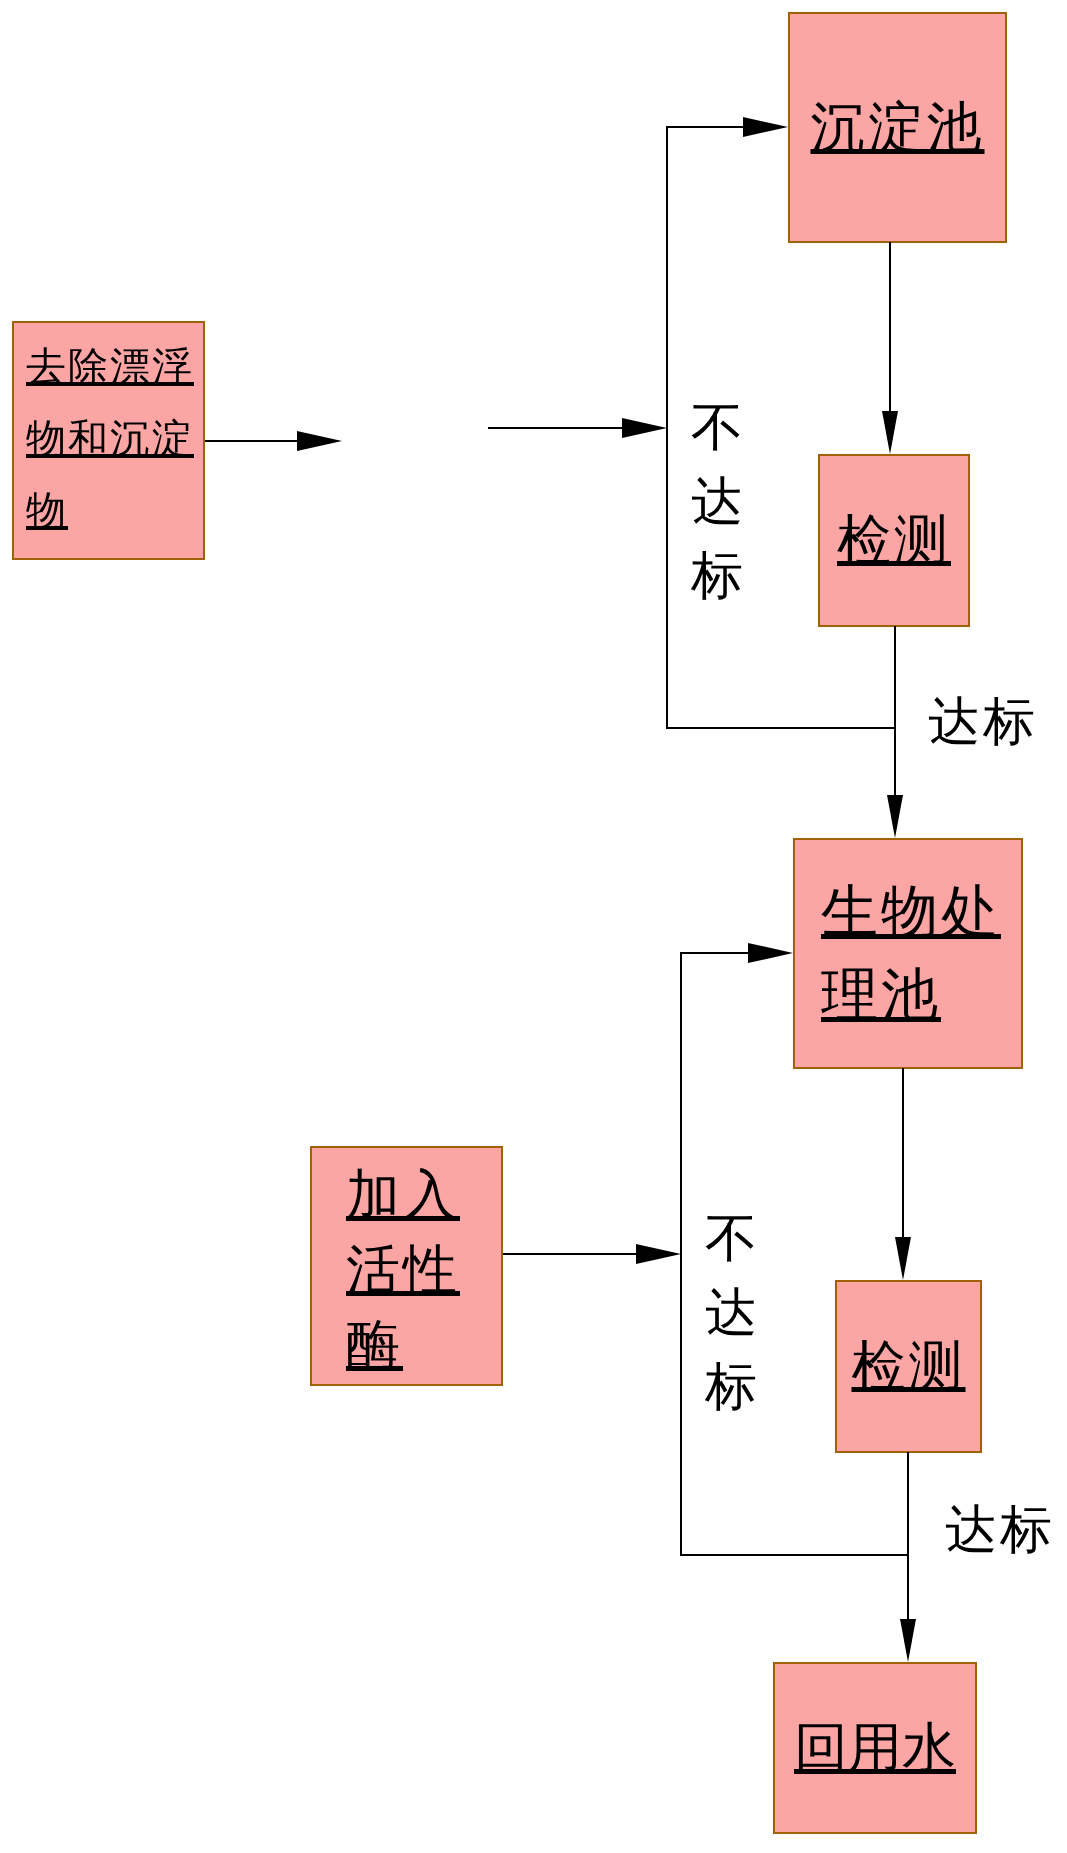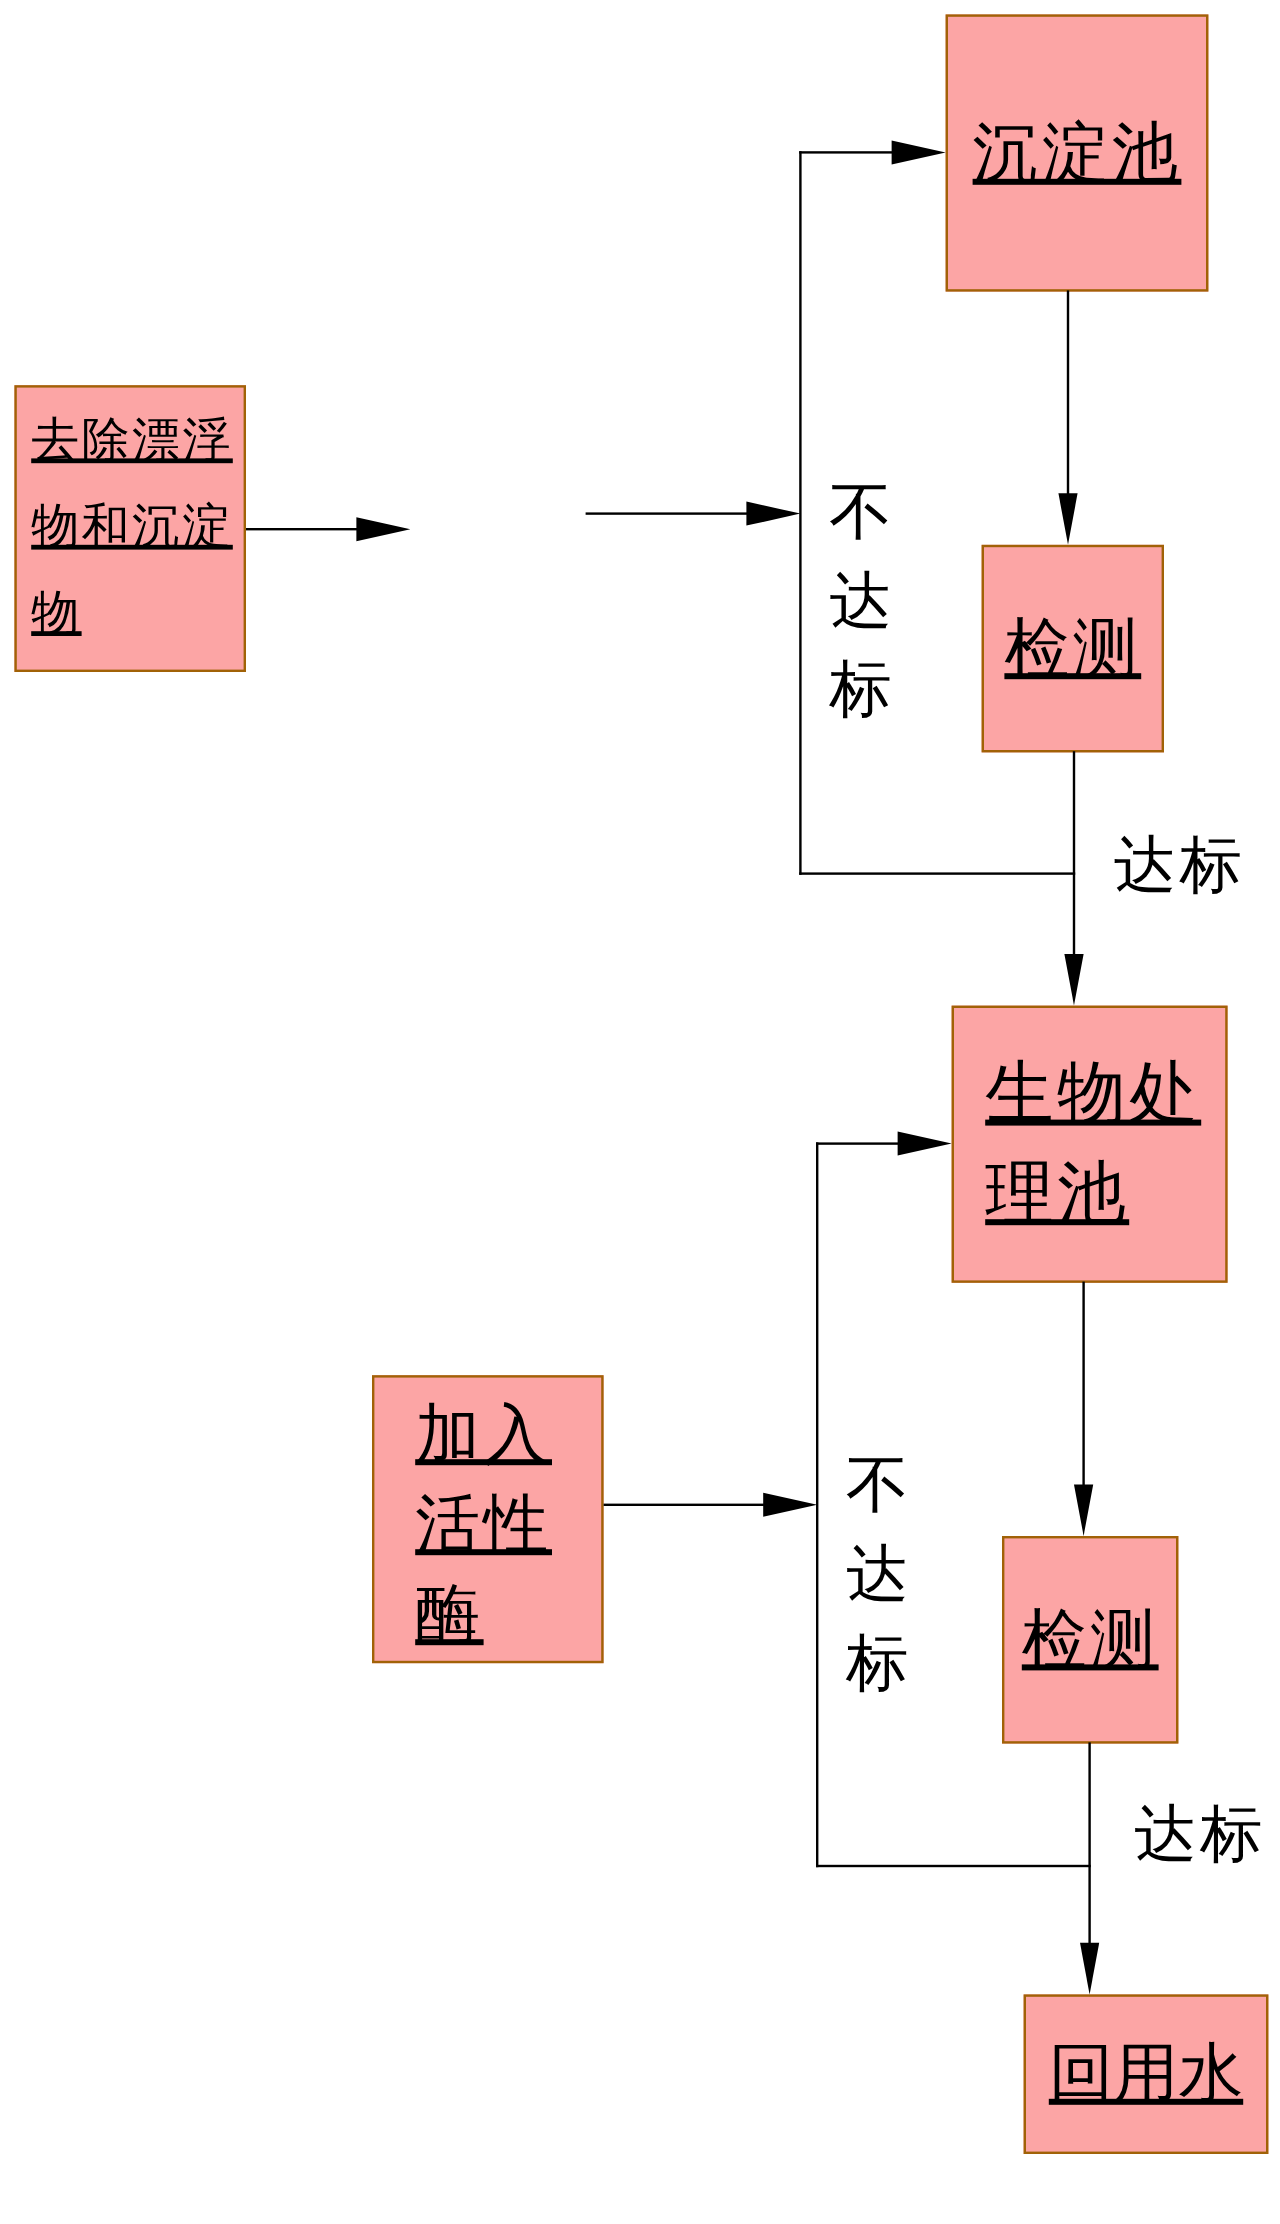--- a/index.html
+++ b/index.html
@@ -69,21 +69,21 @@
   #box-remove        { left: 12px;  top: 321px;  width: 193px; height: 239px;
                        font-size: 40px; line-height: 72px; padding: 8px 0 0 12px; letter-spacing: 2px; }
   #box-electrolysis  { left: 342px; top: 372px;  width: 147px; height: 140px; font-size: 54px; }
   #box-sedimentation { left: 788px; top: 12px;   width: 219px; height: 231px; font-size: 55px; letter-spacing: 3px; }
   #box-detection-1   { left: 818px; top: 454px;  width: 152px; height: 173px; font-size: 54px; letter-spacing: 3px; }
   #box-bio           { left: 793px; top: 838px;  width: 230px; height: 231px;
                        font-size: 57px; line-height: 83px; padding: 30px 0 0 26px; letter-spacing: 3px; }
   #box-enzyme        { left: 310px; top: 1146px; width: 193px; height: 240px;
                        font-size: 54px; line-height: 75px; padding: 10px 0 0 34px; letter-spacing: 3px; }
   #box-detection-2   { left: 835px; top: 1280px; width: 147px; height: 173px; font-size: 54px; letter-spacing: 3px; }
-  #box-reuse         { left: 853px; top: 1662px; width: 204px; height: 133px; font-size: 54px; }
+  #box-reuse         { left: 773px; top: 1662px; width: 204px; height: 172px; font-size: 54px; }
 
   
   #label-fail-1 { left: 688px; top: 351px; }
   #label-pass-1 { left: 928px; top: 692px; letter-spacing: 3px; }
   #label-fail-2 { left: 702px; top: 1162px; }
   #label-pass-2 { left: 945px; top: 1500px; letter-spacing: 3px; }
 </style>
 </head>
 <body>
 

